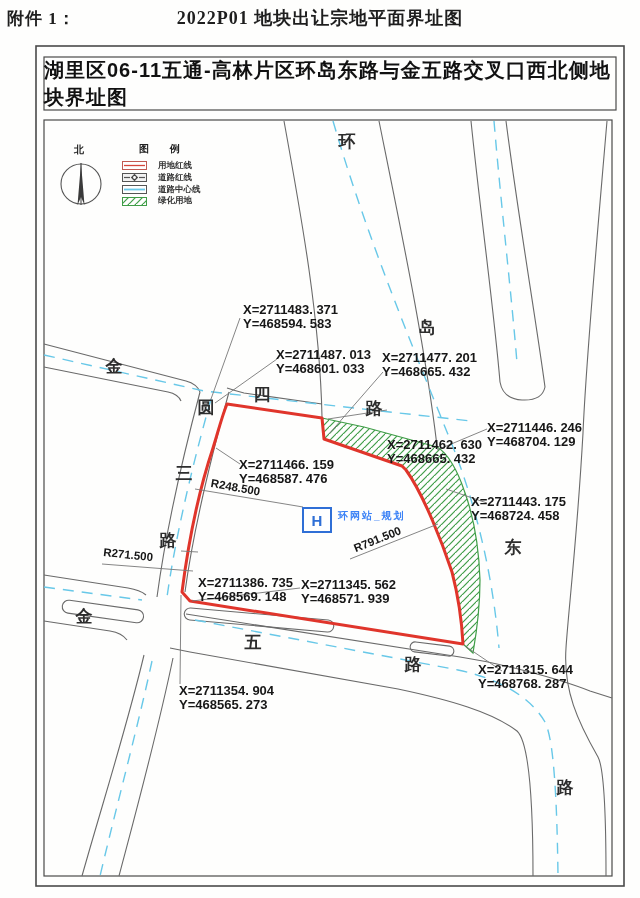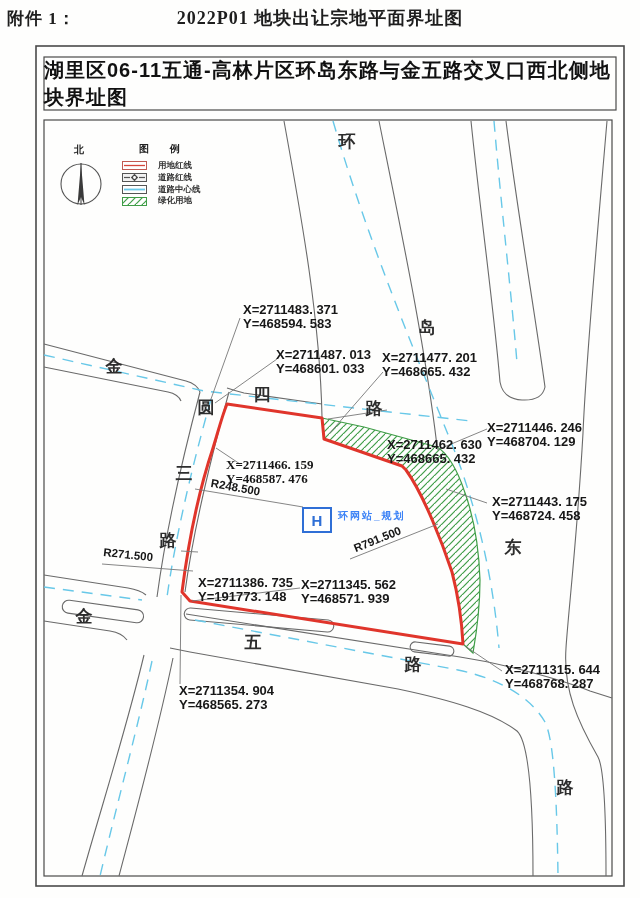--- a/index.html
+++ b/index.html
@@ -187,41 +187,41 @@
     <span>Y=468665. 432</span>
 </div>
 <div class="abs coord" style="left:387px;top:403px;margin-top:35px;">
   <span>X=2711462. 630</span>
     <span>Y=468665. 432</span>
 </div>
 <div class="abs coord" style="left:487px;top:421px;">
   <span>X=2711446. 246</span>
     <span>Y=468704. 129</span>
 </div>
-<div class="abs coord" style="left:492px;top:495px;">
+<div class="abs coord" style="left:471px;top:495px;">
   <span>X=2711443. 175</span>
     <span>Y=468724. 458</span>
 </div>
-<div class="abs coord" style="left:226px;top:458px;font-family:Liberation Serif, serif;">
+<div class="abs coord" style="left:239px;top:458px;">
   <span>X=2711466. 159</span>
     <span>Y=468587. 476</span>
 </div>
 <div class="abs coord" style="left:198px;top:545px;margin-top:31px;">
   <span>X=2711386. 735</span>
-    <span>Y=191773. 148</span>
+    <span>Y=468569. 148</span>
 </div>
 <div class="abs coord" style="left:301px;top:578px;">
   <span>X=2711345. 562</span>
     <span>Y=468571. 939</span>
 </div>
 <div class="abs coord" style="left:179px;top:684px;">
   <span>X=2711354. 904</span>
     <span>Y=468565. 273</span>
 </div>
-<div class="abs coord" style="left:505px;top:663px;">
+<div class="abs coord" style="left:478px;top:663px;">
   <span>X=2711315. 644</span>
     <span>Y=468768. 287</span>
 </div>
 
 <div class="abs radius" style="left:212px;top:477px;transform:rotate(10deg);">R248.500</div>
 <div class="abs radius" style="left:104px;top:546px;transform:rotate(6deg);">R271.500</div>
 <div class="abs radius" style="left:352px;top:543px;transform:rotate(-22deg);">R791.500</div>
 
 <div class="abs h-box">H</div>
 <div class="abs site-label">环网站_规划</div>

